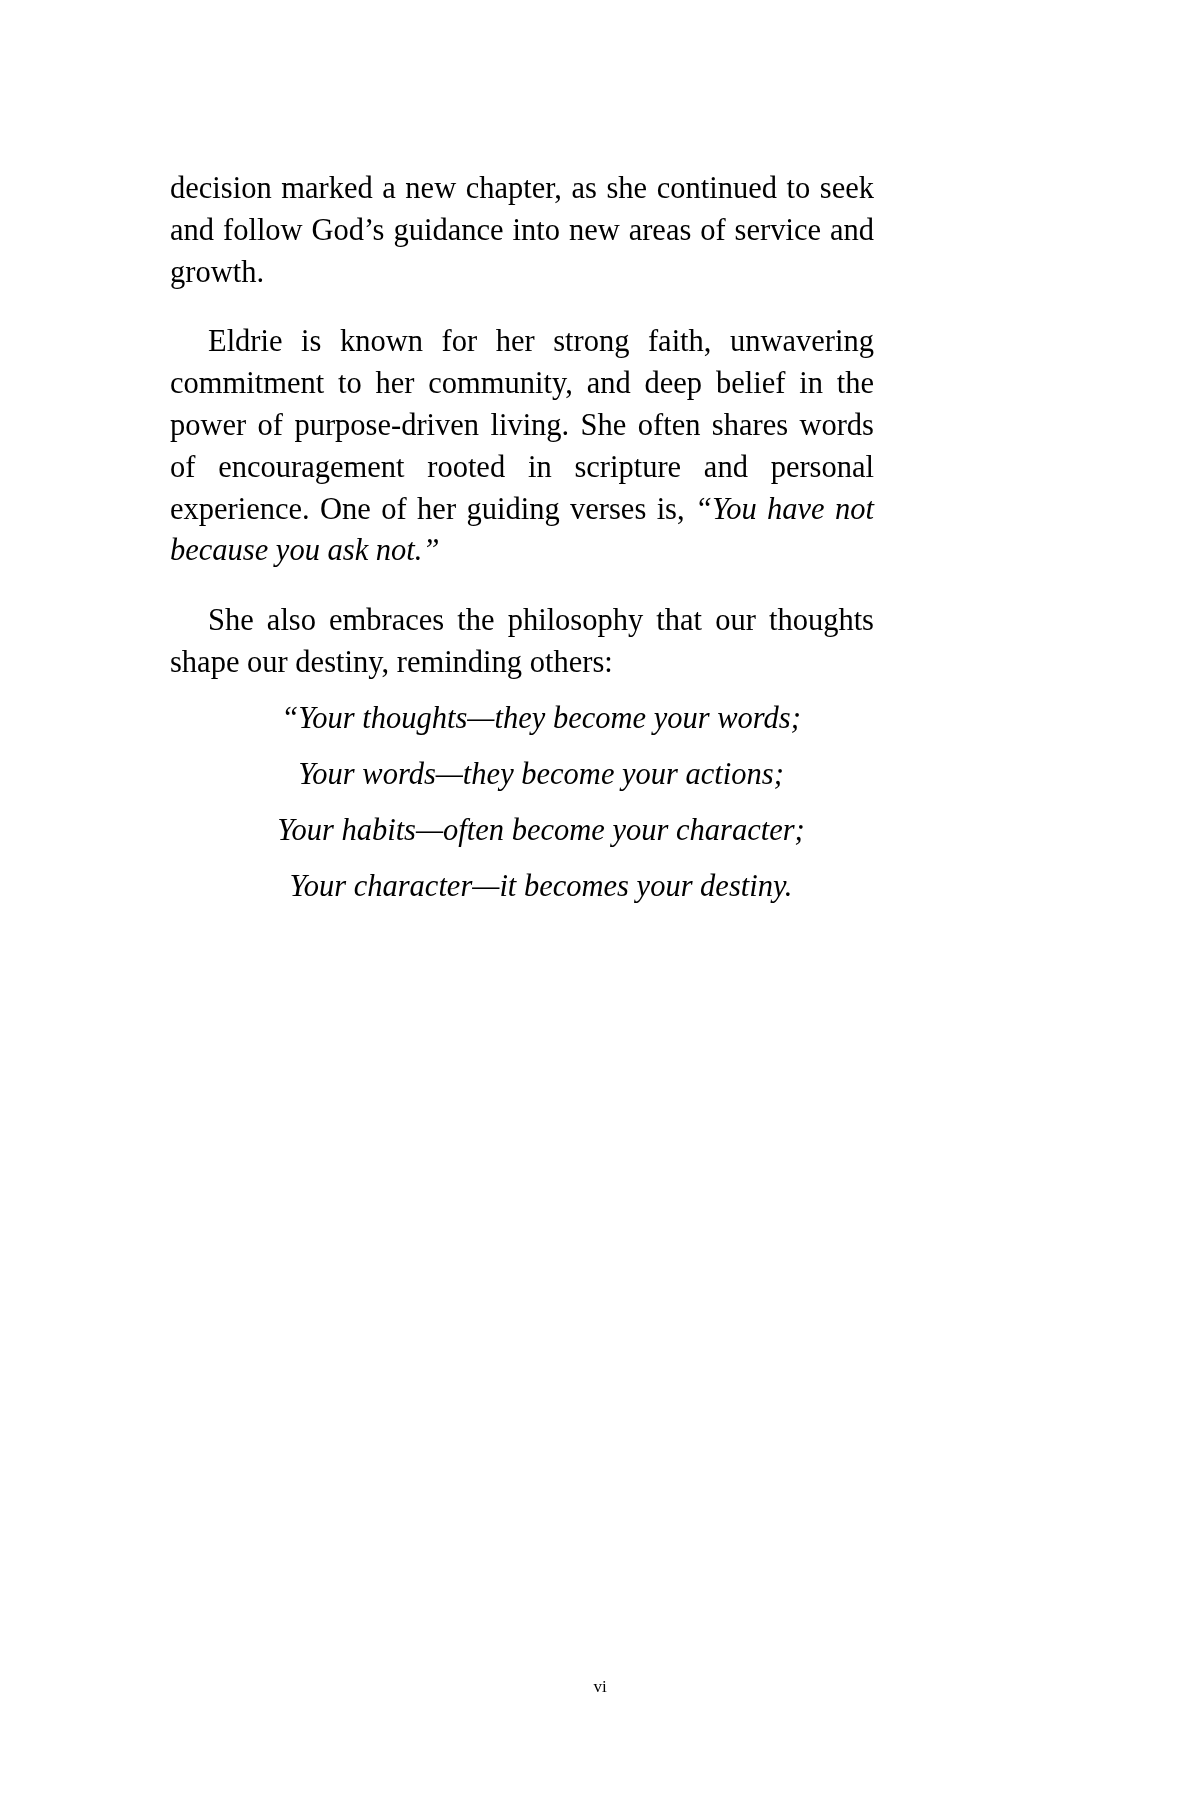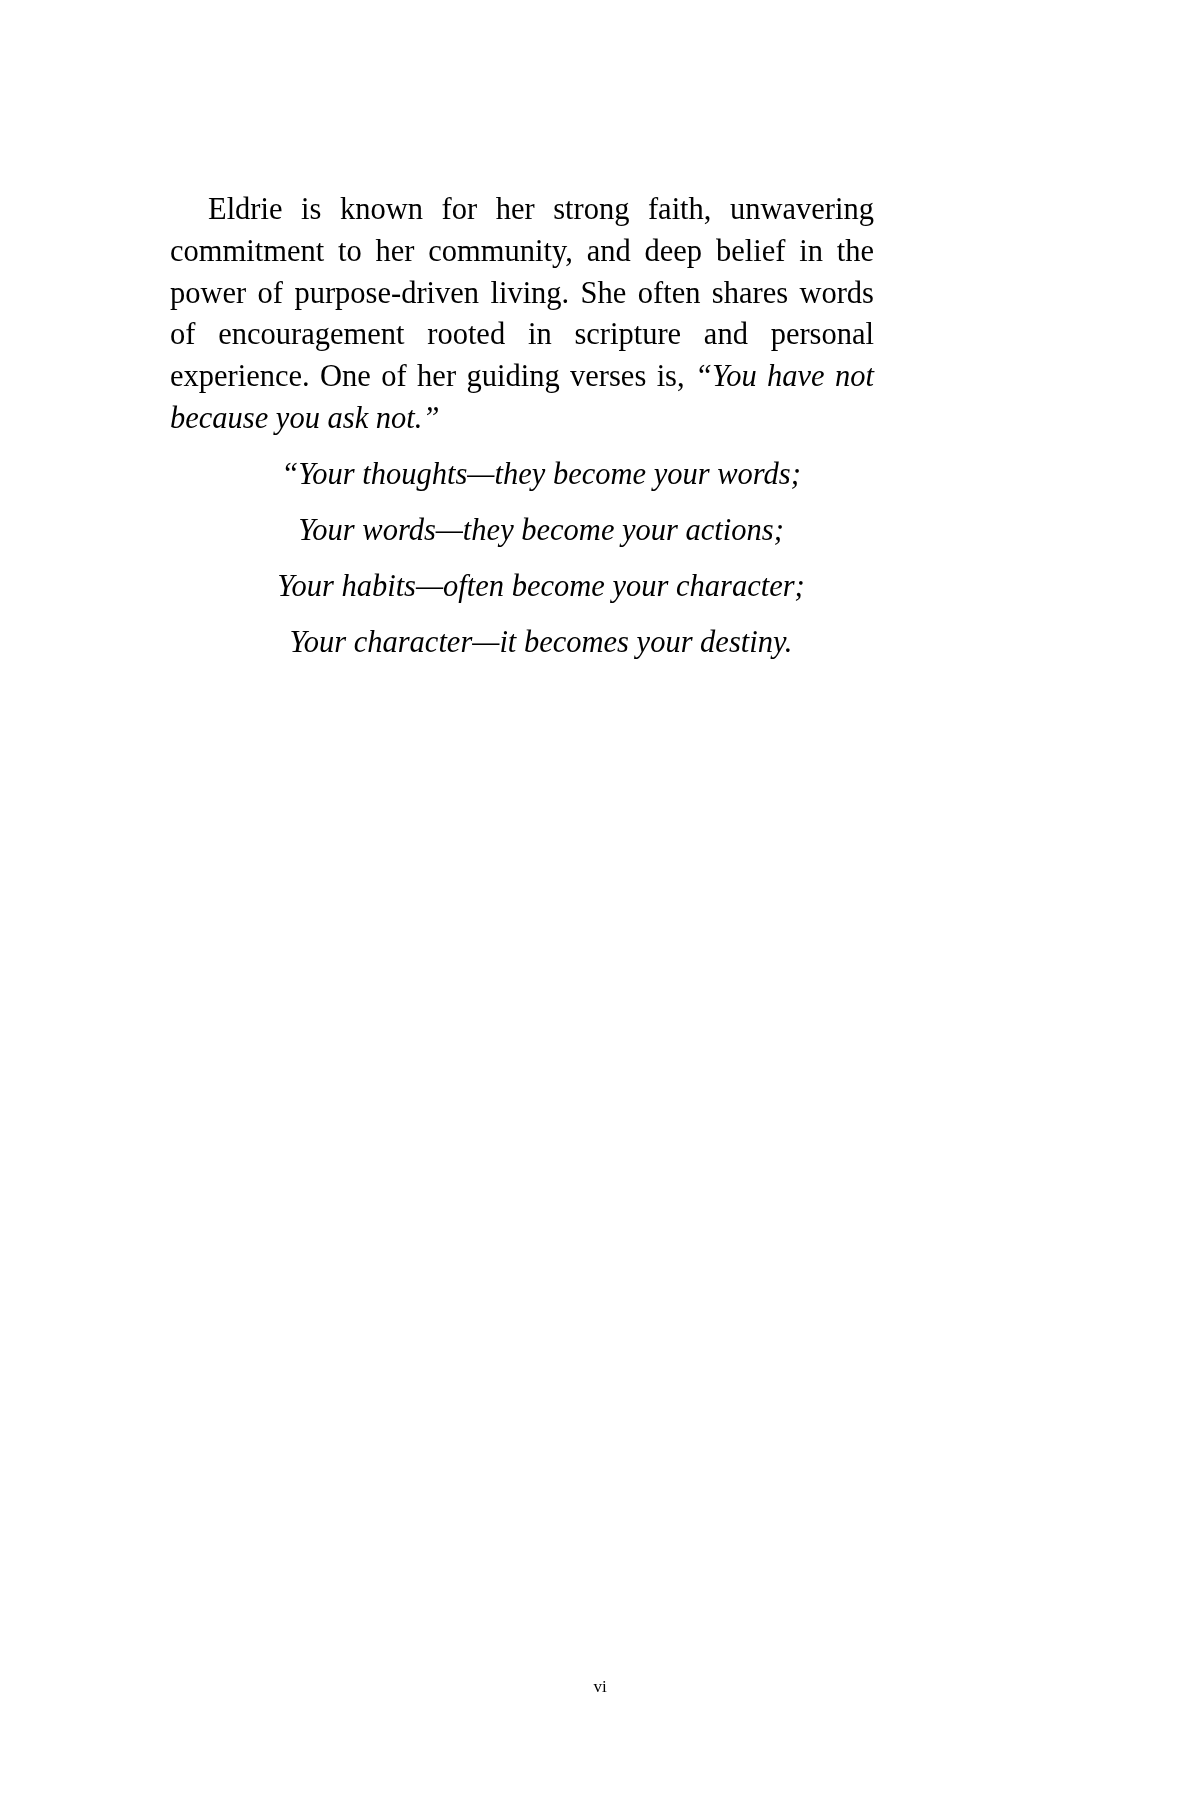--- a/index.html
+++ b/index.html
@@ -33,21 +33,21 @@
     line-height: 41.8px;
     text-align: justify;
     text-justify: inter-word;
     -webkit-hyphens: none;
     hyphens: none;
     color: #000000;
   }
 
   p.body-para.indent {
     text-indent: 38px;
-    margin-top: 21px;
+    margin-top: 28px;
   }
 
   p.body-para.no-indent {
     text-indent: 0;
   }
 
   .verse-list {
     margin: 14px 0 0 0;
     padding: 0;
     list-style: none;
@@ -83,23 +83,25 @@
     color: #000000;
   }
 </style>
 </head>
 <body>
 
 <div class="page">
 
   <div class="text-block">
 
+    <p class="body-para no-indent">decision marked a new chapter, as she continued to seek and follow God’s guidance into new areas of service and growth.</p>
 
     <p class="body-para indent"><span>Eldrie is known for her strong faith, unwavering commitment to her community, and deep belief in the power of purpose-driven living. She often shares words of encouragement rooted in scripture and personal experience. One of her guiding verses is, </span><span class="em-quote">“You have not because you ask not.”</span></p>
 
+    <p class="body-para indent">She also embraces the philosophy that our thoughts shape our destiny, reminding others:</p>
 
     <div class="verse-list">
       <div class="verse-line">“Your thoughts—they become your words;</div>
       <div class="verse-line">Your words—they become your actions;</div>
       <div class="verse-line">Your habits—often become your character;</div>
       <div class="verse-line">Your character—it becomes your destiny.</div>
     </div>
 
 
   </div>

